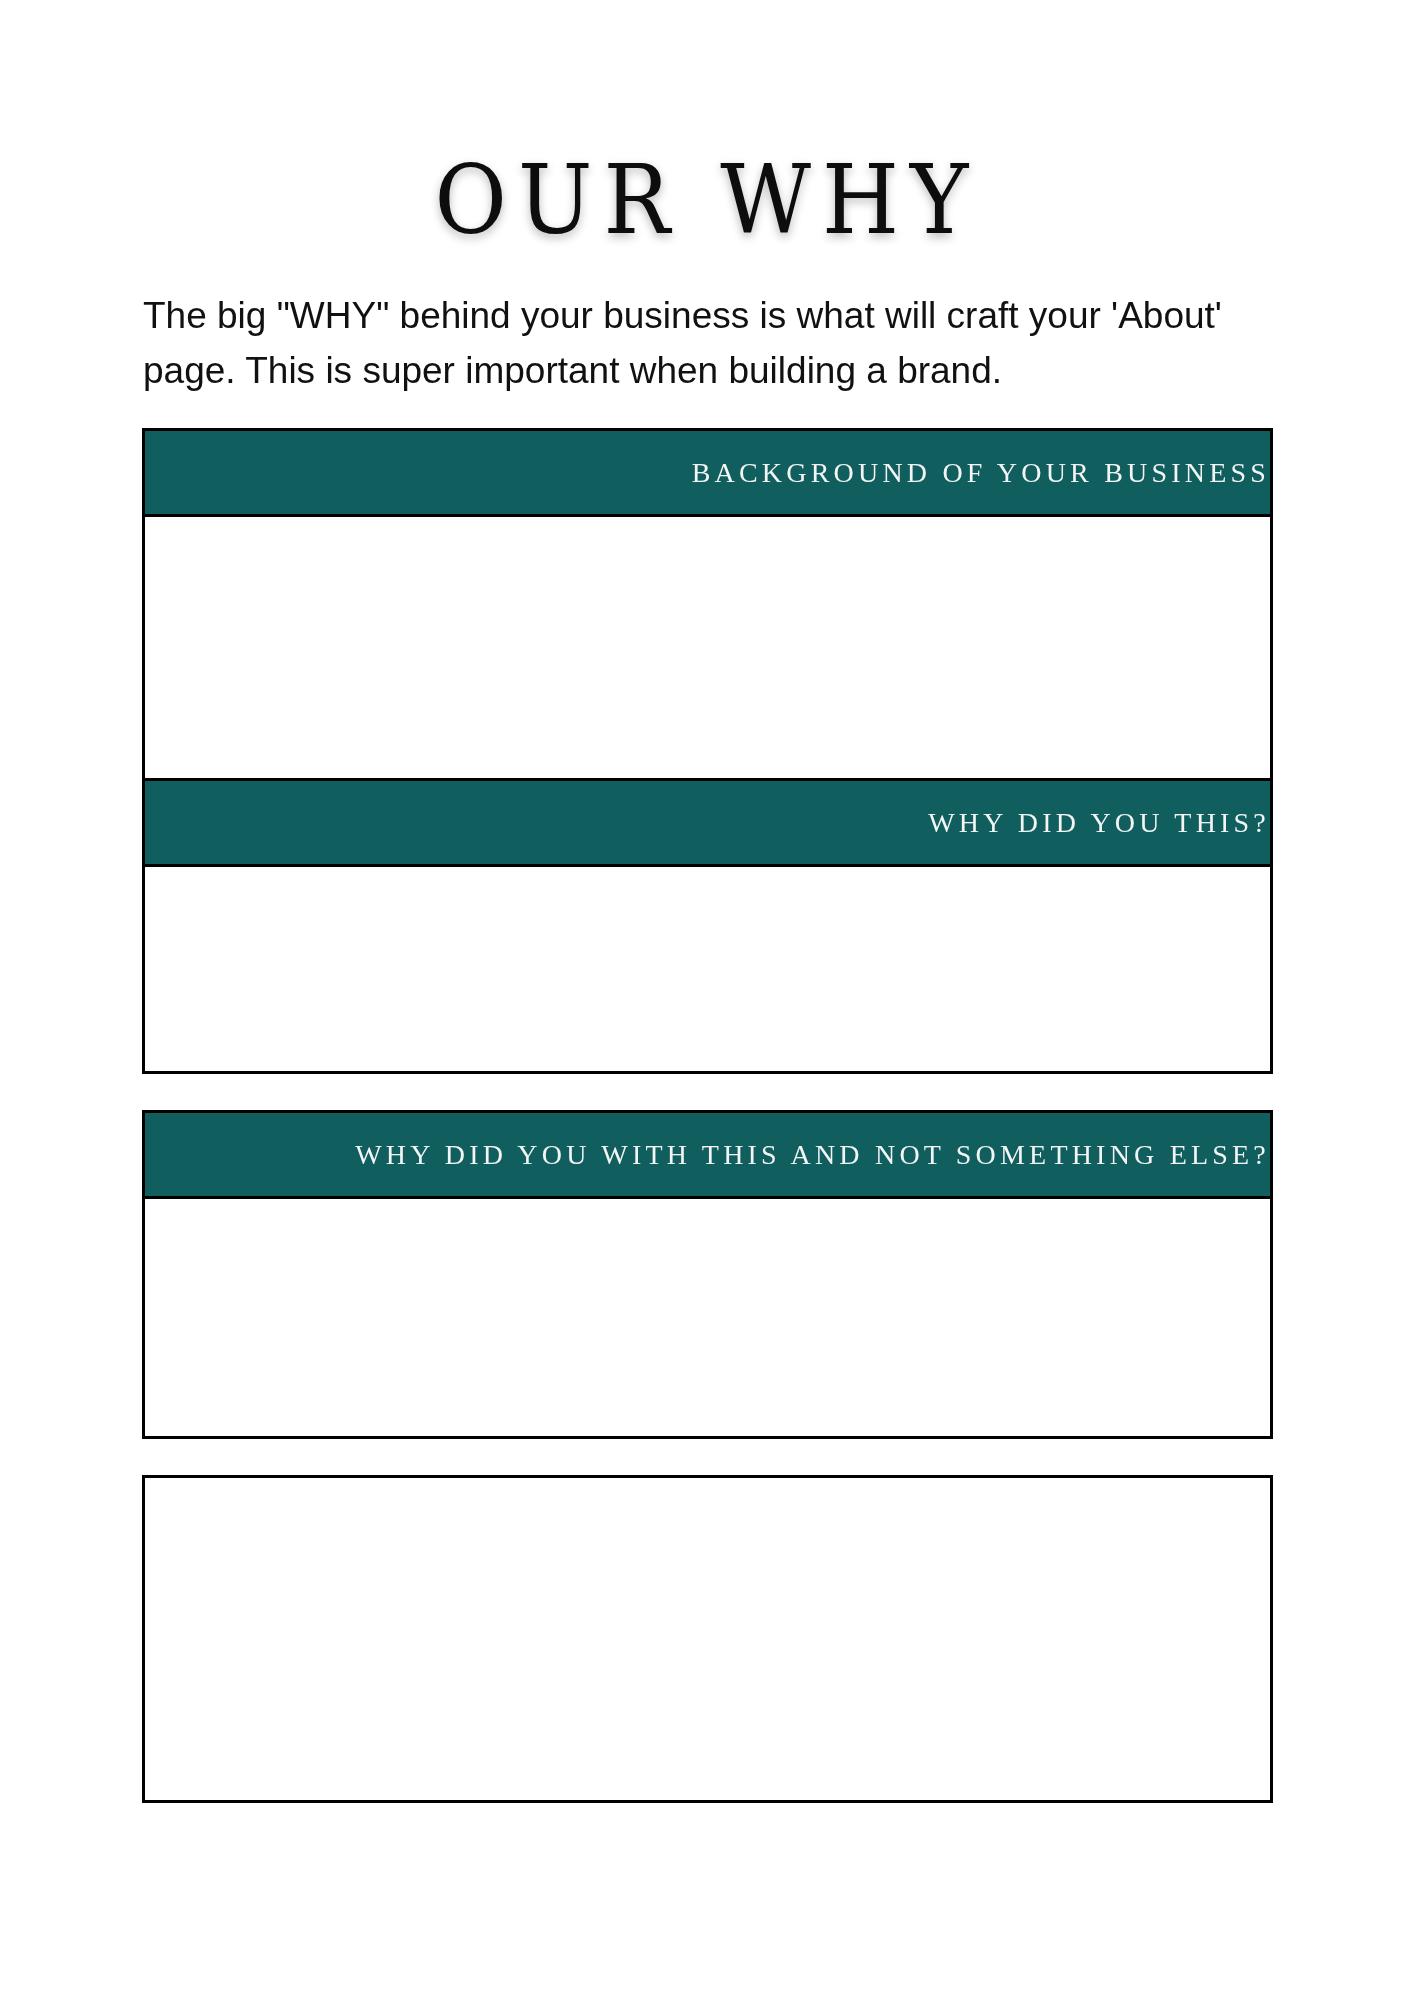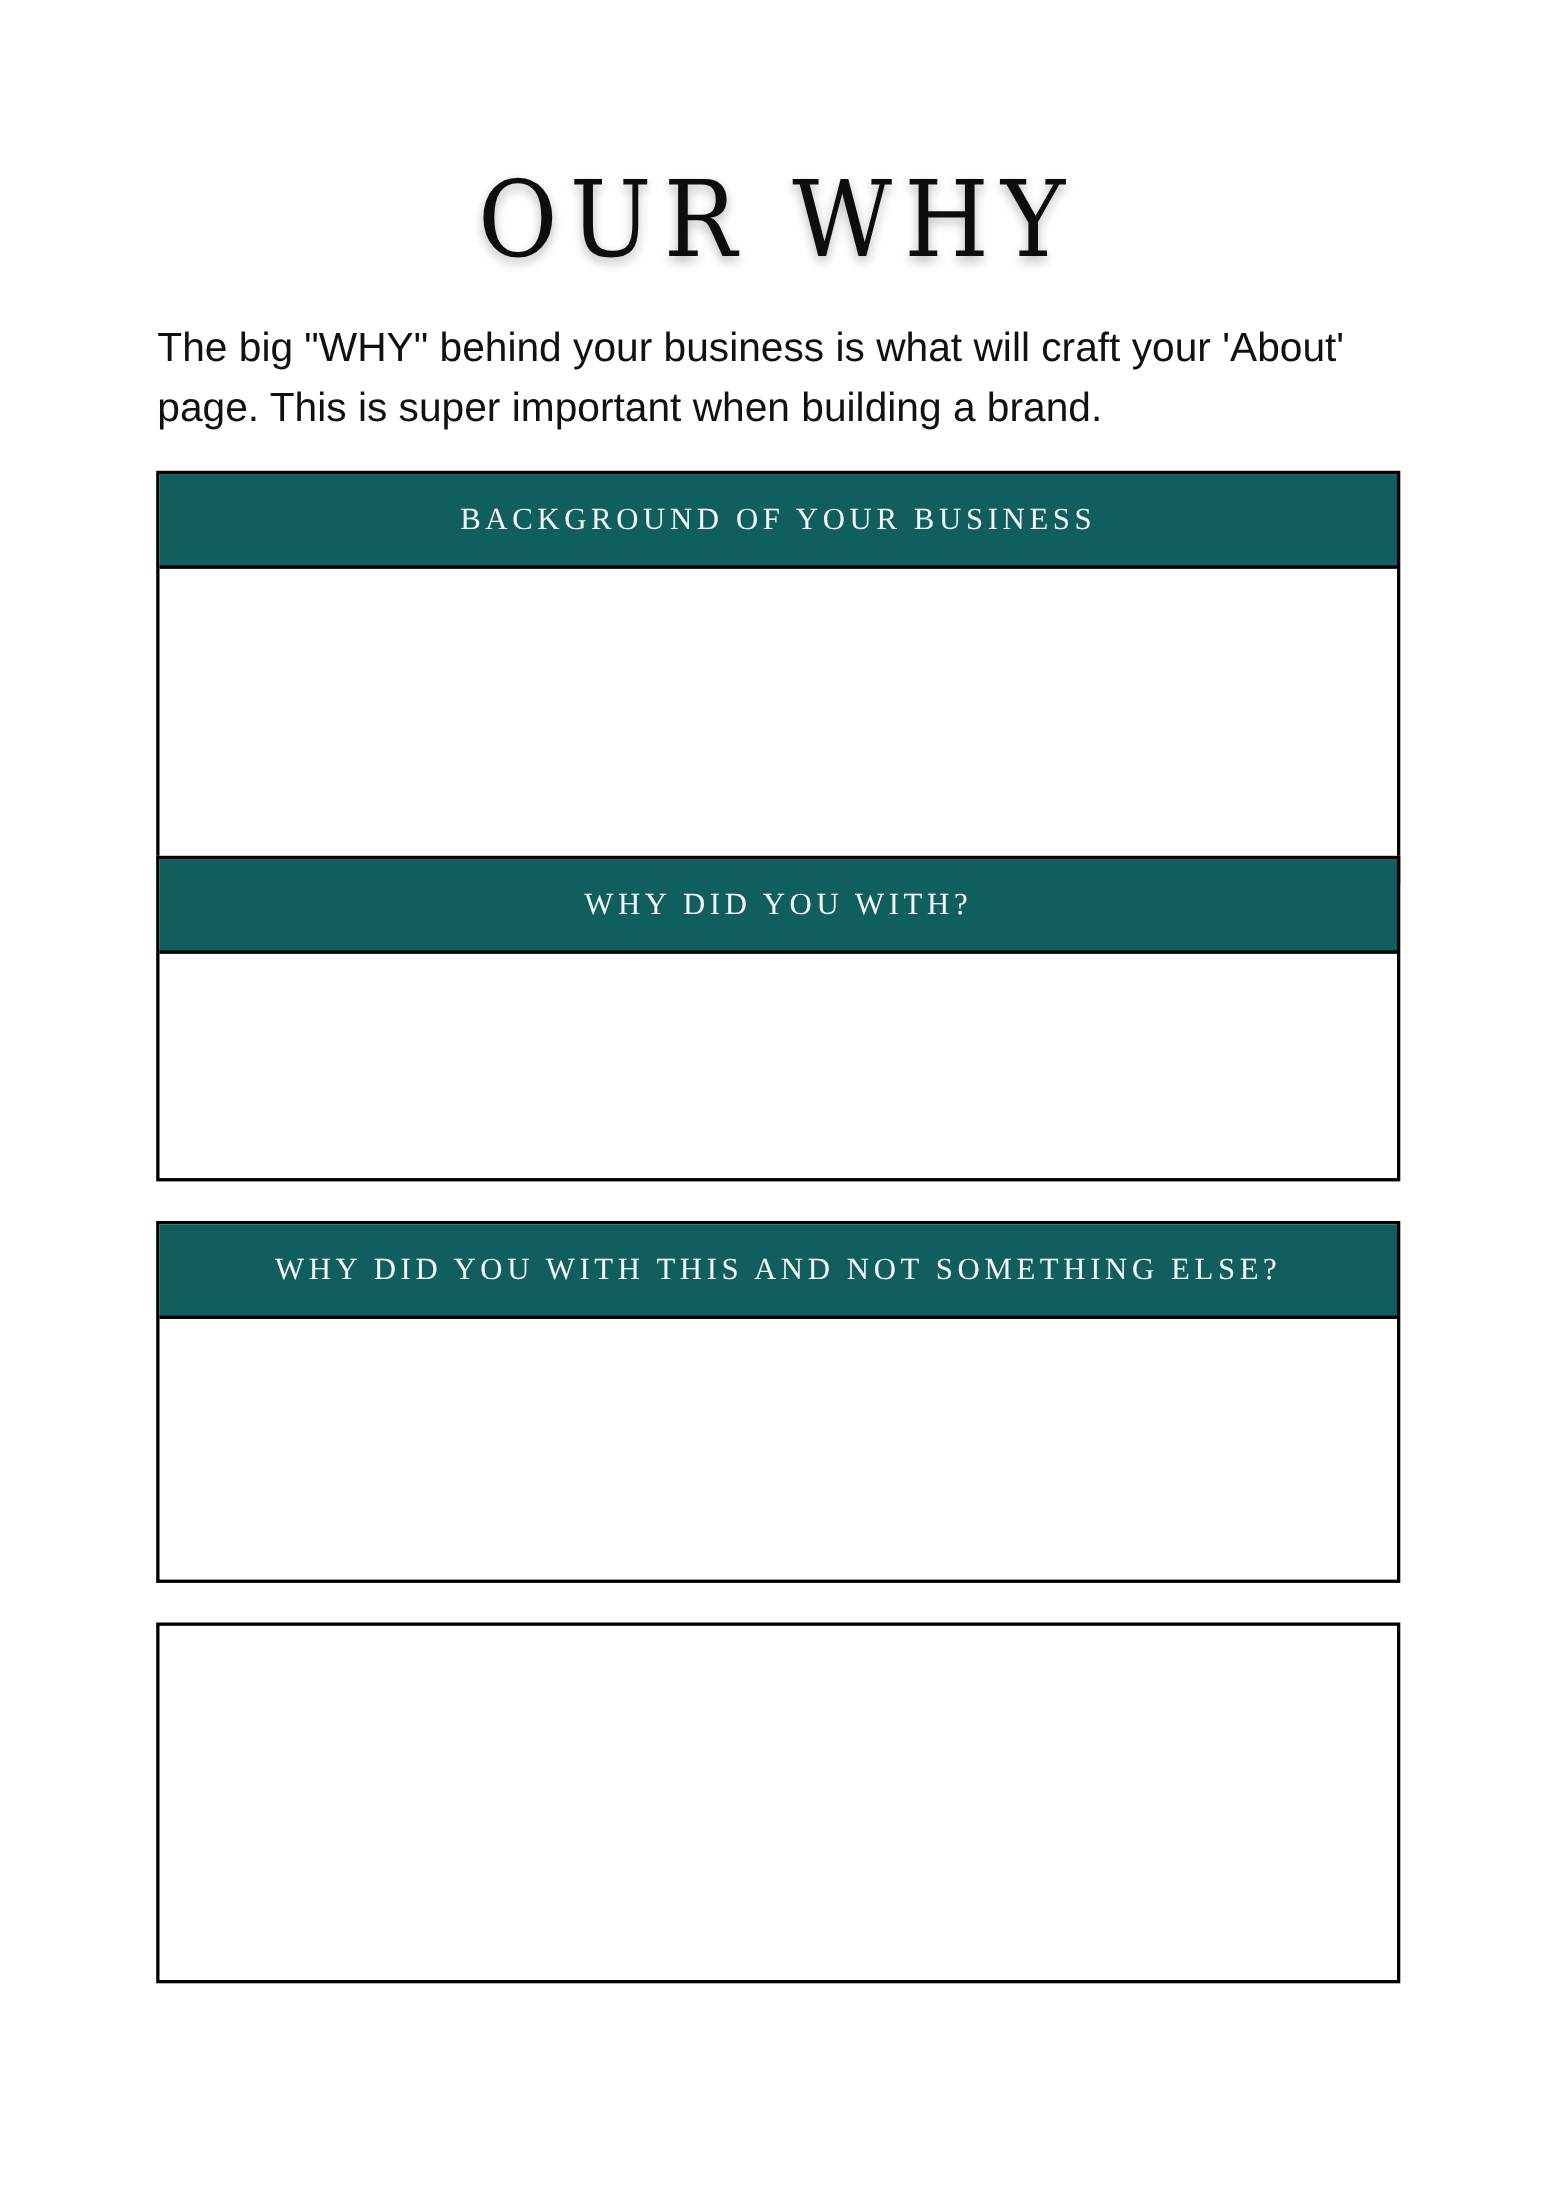--- a/index.html
+++ b/index.html
@@ -47,21 +47,21 @@
       border: 3px solid #000000;
       box-sizing: border-box;
       background: #ffffff;
     }
     .box-header {
       background: var(--teal);
       height: 83px;
       border-bottom: 3px solid #000000;
       display: flex;
       align-items: center;
-      justify-content: center;
+      justify-content: flex-end;
       box-sizing: content-box;
     }
     .box-header-label {
       font-family: "Liberation Serif", "DejaVu Serif", serif;
       font-size: 28px;
       letter-spacing: 4.2px;
       color: #f2f5f4;
       white-space: nowrap;
     }
     .box-body {
@@ -77,21 +77,21 @@
 
 <div class="box" style="top:428px; height:375px;">
   <div class="box-header">
     <span class="box-header-label">BACKGROUND OF YOUR BUSINESS</span>
   </div>
   <div class="box-body" style="height:222px;"></div>
 </div>
 
 <div class="box" style="top:778px; height:296px;">
   <div class="box-header">
-    <span class="box-header-label">WHY DID YOU WITH?</span>
+    <span class="box-header-label">WHY DID YOU THIS?</span>
   </div>
   <div class="box-body" style="height:204px;"></div>
 </div>
 
 <div class="box" style="top:1110px; height:329px;">
   <div class="box-header">
     <span class="box-header-label">WHY DID YOU WITH THIS AND NOT SOMETHING ELSE?</span>
   </div>
   <div class="box-body" style="height:237px;"></div>
 </div>

